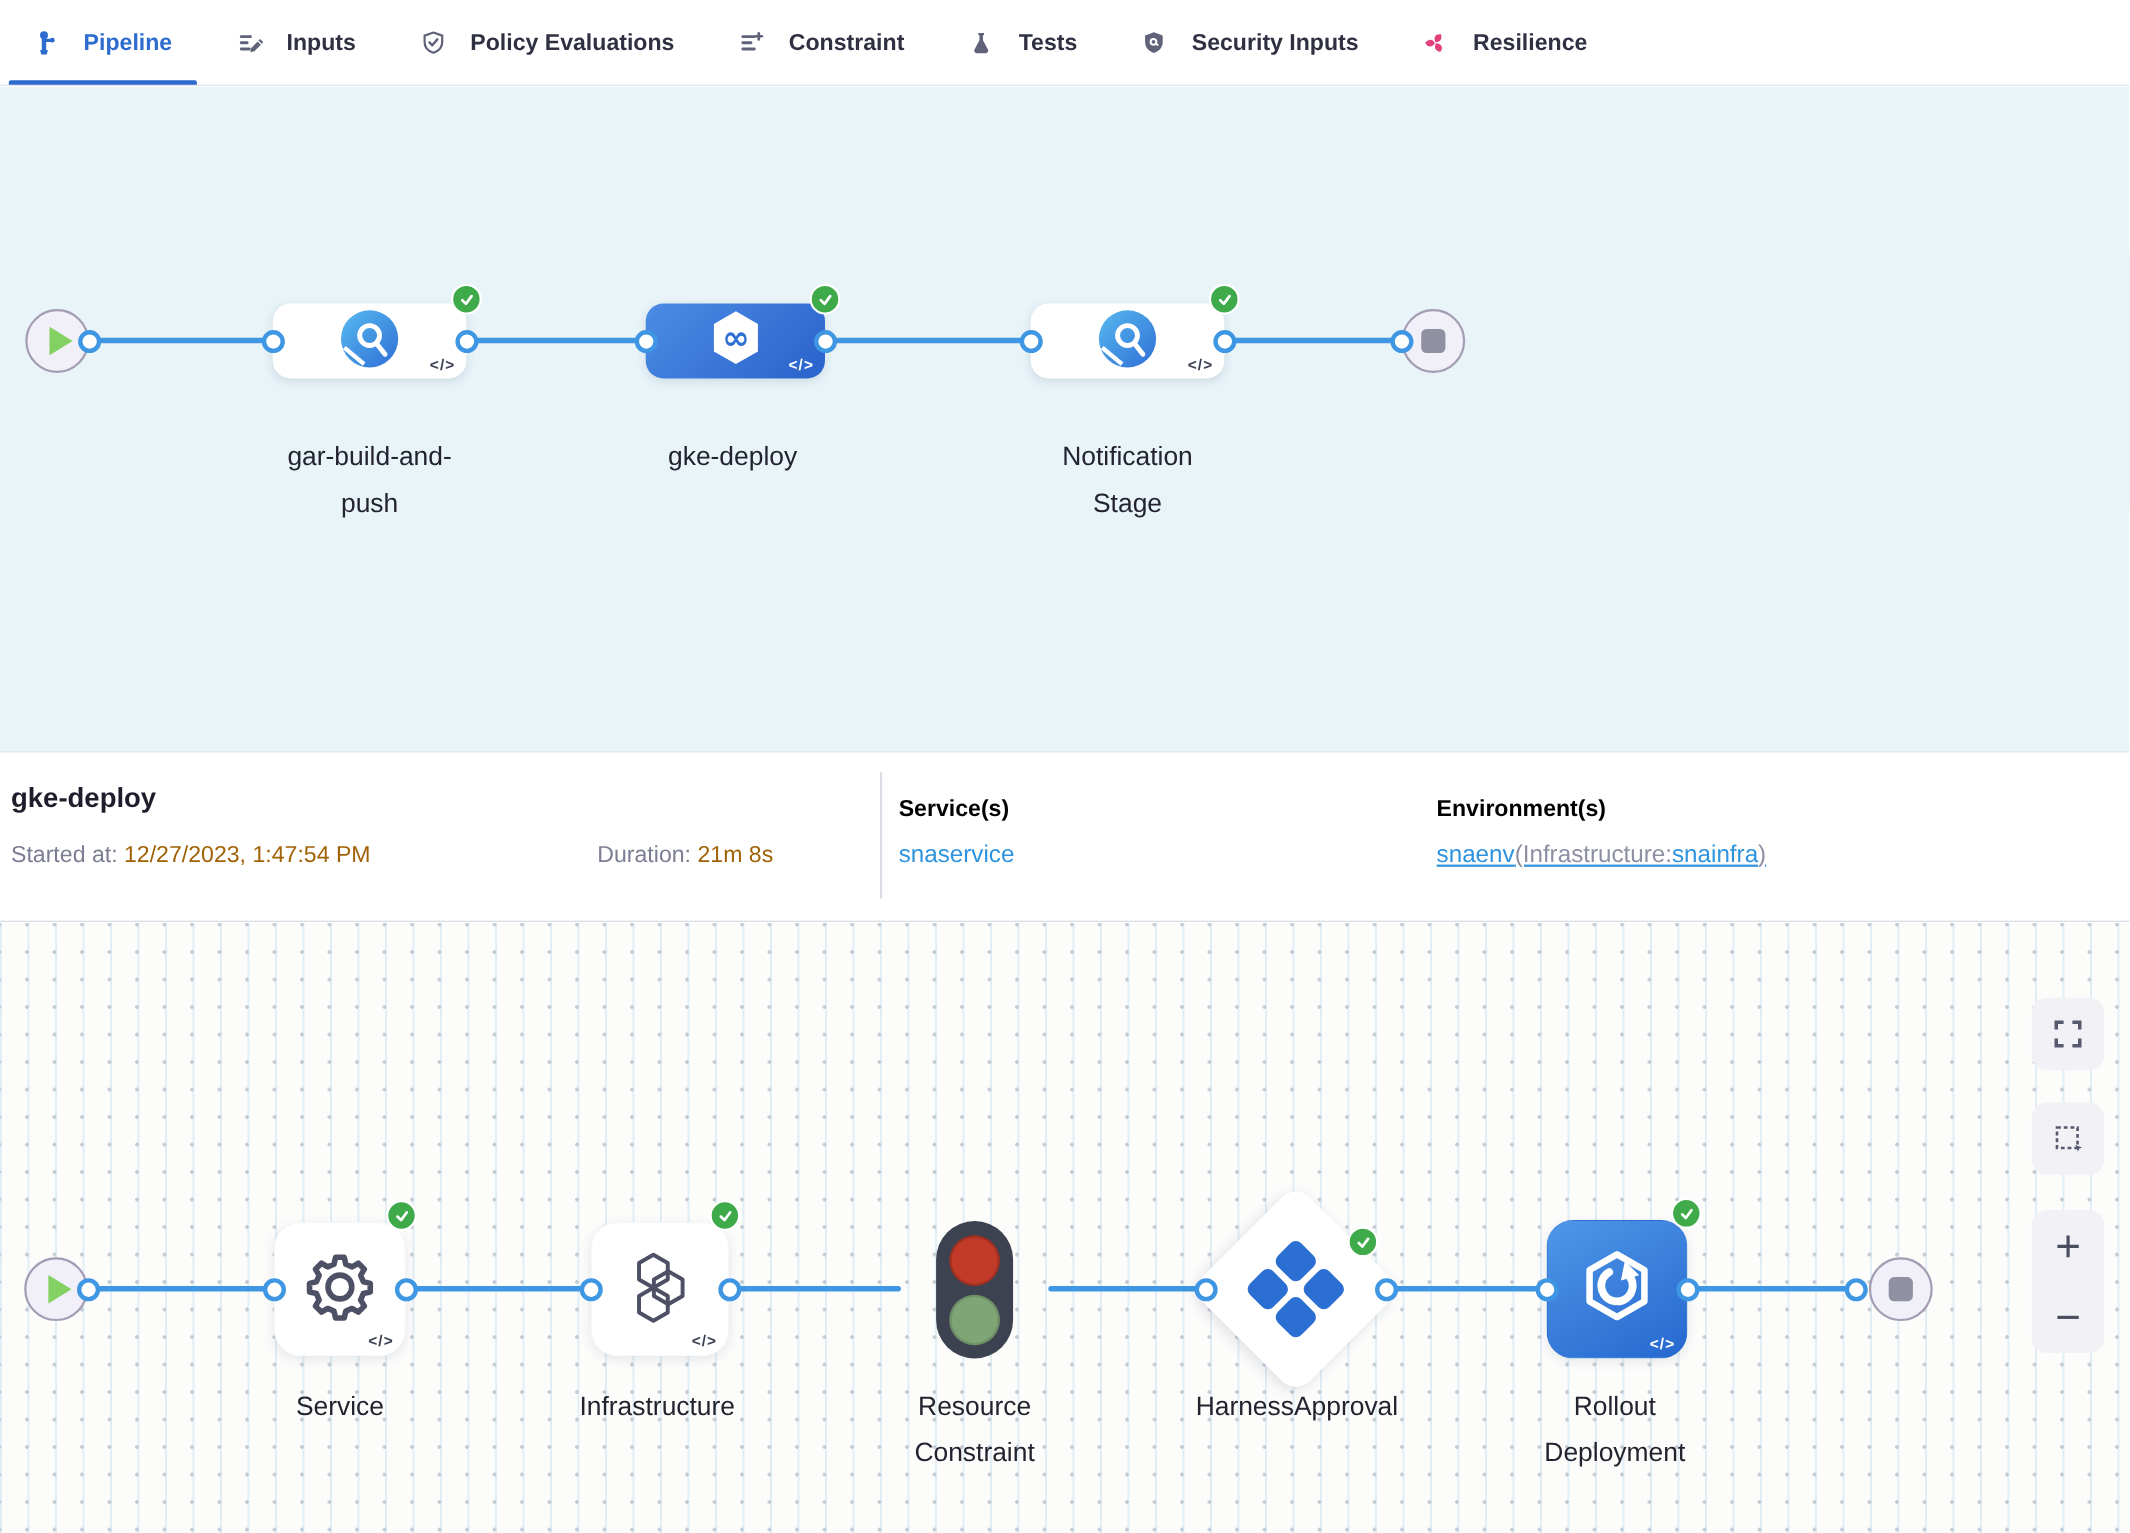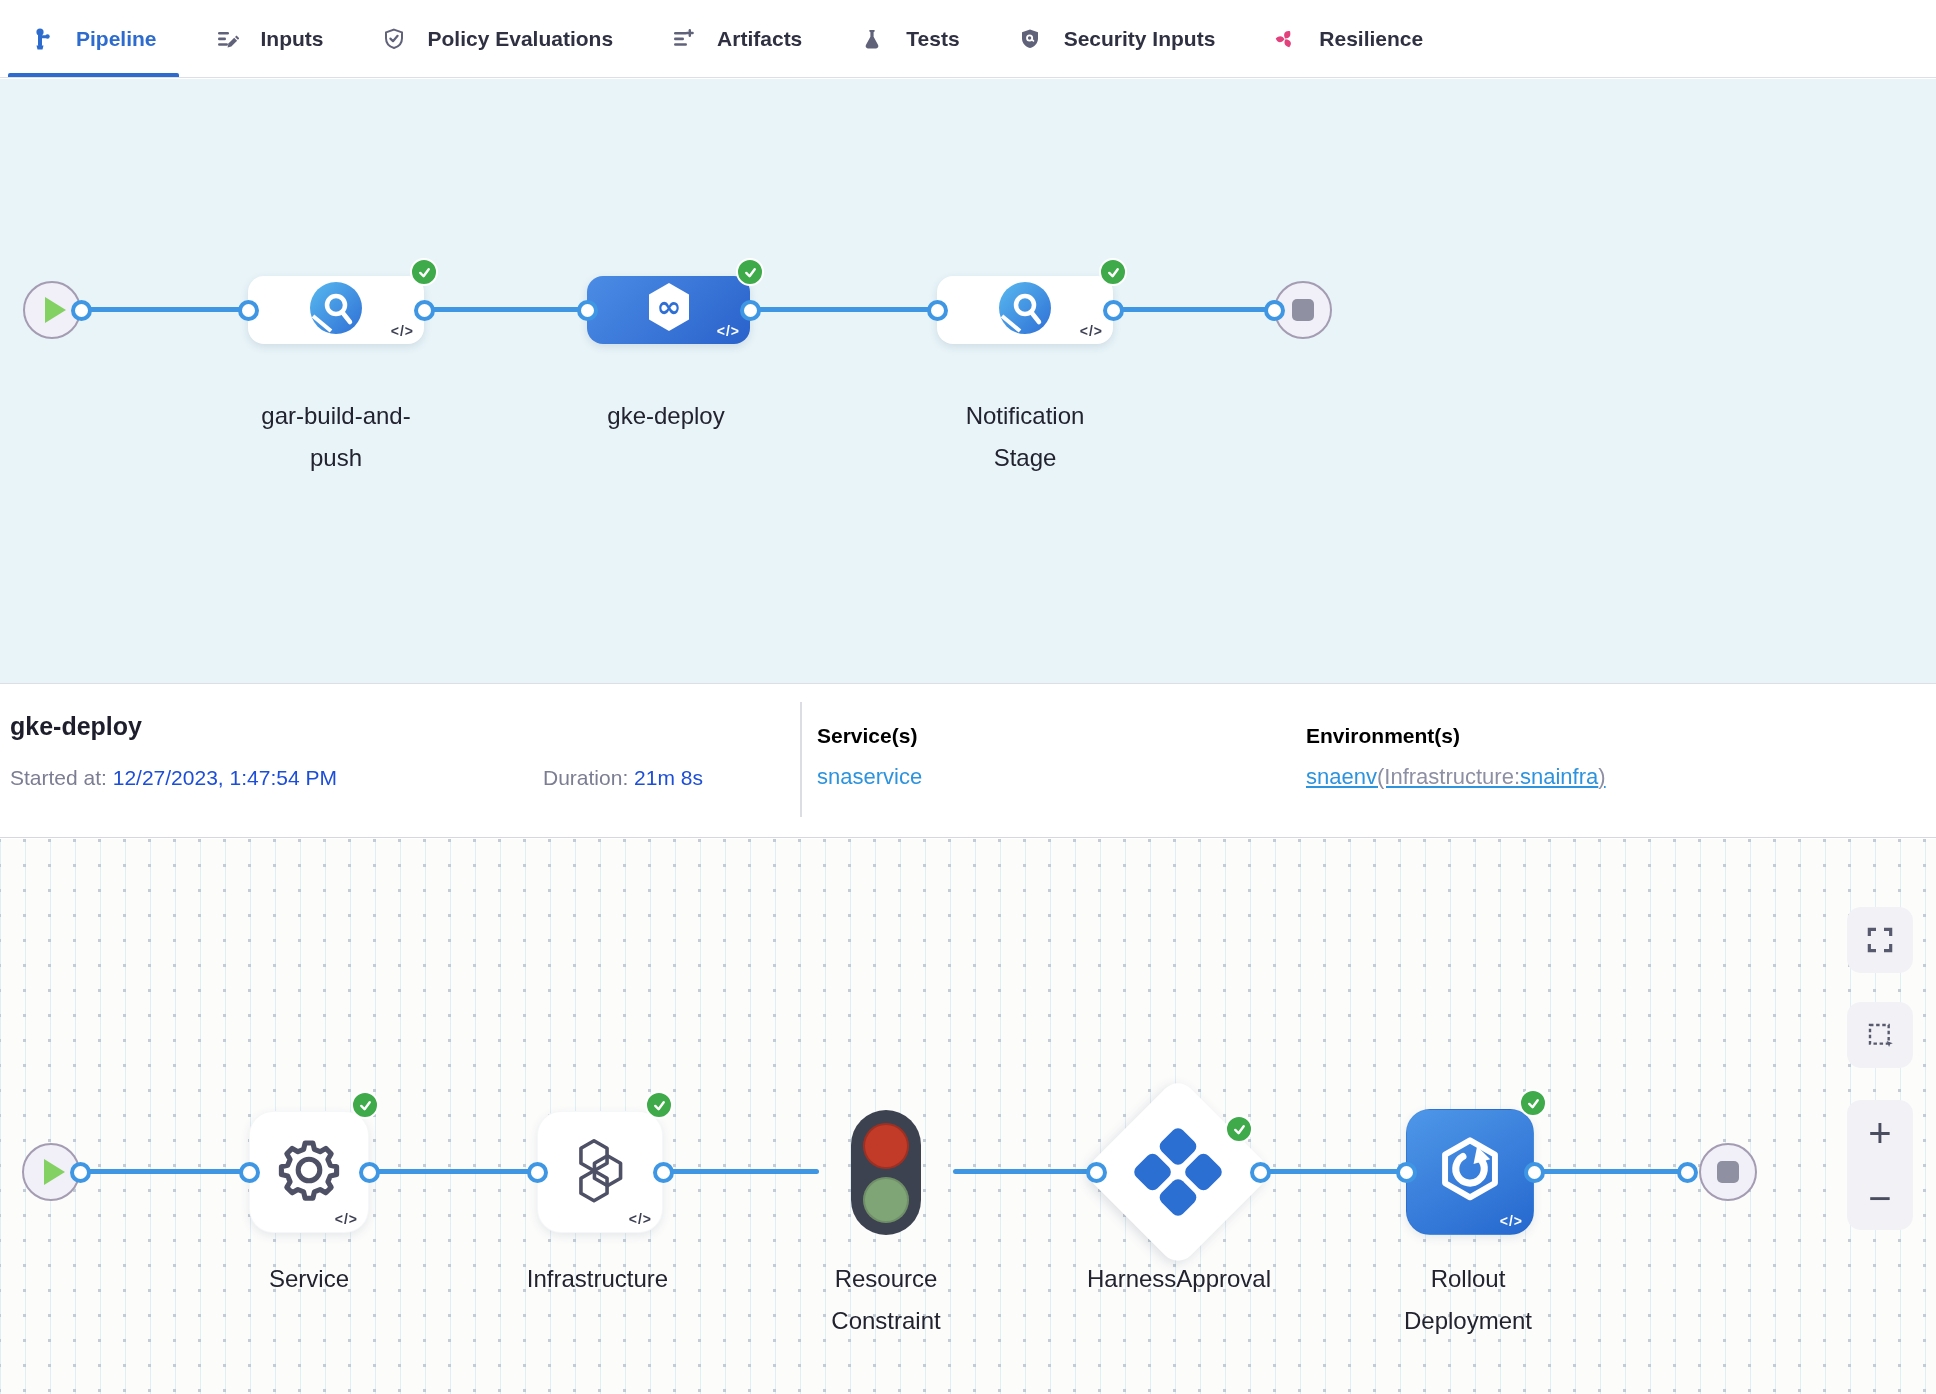--- a/index.html
+++ b/index.html
@@ -42,21 +42,21 @@
     box-shadow:0 3px 9px rgba(35,55,90,.12); display:flex; align-items:center; justify-content:center; }
   .stage-card.selected { background:linear-gradient(135deg,#4b8ce5,#2a62cb); }
   .glabel { position:absolute; text-align:center; font-size:24px; color:#22232f;
     line-height:42px; z-index:3; }
 
   
   .details { position:absolute; left:0; top:683px; width:1936px; height:155px; background:#fff;
     border-top:1px solid #dddee6; border-bottom:1px solid #d6d7e0; }
   .d-title { position:absolute; left:10px; top:28px; font-size:25px; font-weight:700; color:#1d1d2b; }
   .d-row { position:absolute; top:82px; font-size:21px; color:#7b7d92; }
-  .d-row b { color:#1d4ed8; font-weight:500; }
+  .d-row b { color:#a16207; font-weight:500; }
   .d-divider { position:absolute; left:800px; top:18px; width:2px; height:115px; background:#dcdde4; }
   .d-sec-label { position:absolute; top:40px; font-size:21px; font-weight:700; color:#000000; }
   .d-link-row { position:absolute; top:80px; font-size:22px; color:#2d93de; }
   .d-link { color:#2d93de; cursor:pointer; }
   .d-paren { color:#8d8fa3; }
 
   
   .exec-canvas { position:absolute; left:0; top:839px; width:1936px; height:555px;
     background-color:#fcfcfb;
     background-image:
@@ -138,21 +138,21 @@
         <svg width="24" height="24" viewBox="0 0 24 24">
             <g fill="#60627a">
               <rect x="3" y="5" width="13" height="2.6" rx="1.3"></rect>
               <rect x="3" y="10.6" width="10" height="2.6" rx="1.3"></rect>
               <rect x="3" y="16.2" width="13" height="2.6" rx="1.3"></rect>
               <rect x="17.6" y="2" width="2.4" height="8" rx="1.2"></rect>
               <rect x="14.8" y="4.8" width="8" height="2.4" rx="1.2"></rect>
             </g>
           </svg>
       </span>
-      <span>Artifacts</span>
+      <span>Constraint</span>
     </div>
     <div class="tab">
       <span class="ticon">
         <svg width="24" height="24" viewBox="0 0 24 24">
             <path d="M9.4 3h5.2v1.6l-1 .7v4.4l4.5 8.4c.8 1.5-.3 3.3-2 3.3H7.9c-1.7 0-2.8-1.8-2-3.3l4.5-8.4V5.3l-1-.7z" fill="#60627a"></path>
           </svg>
       </span>
       <span>Tests</span>
     </div>
     <div class="tab">

